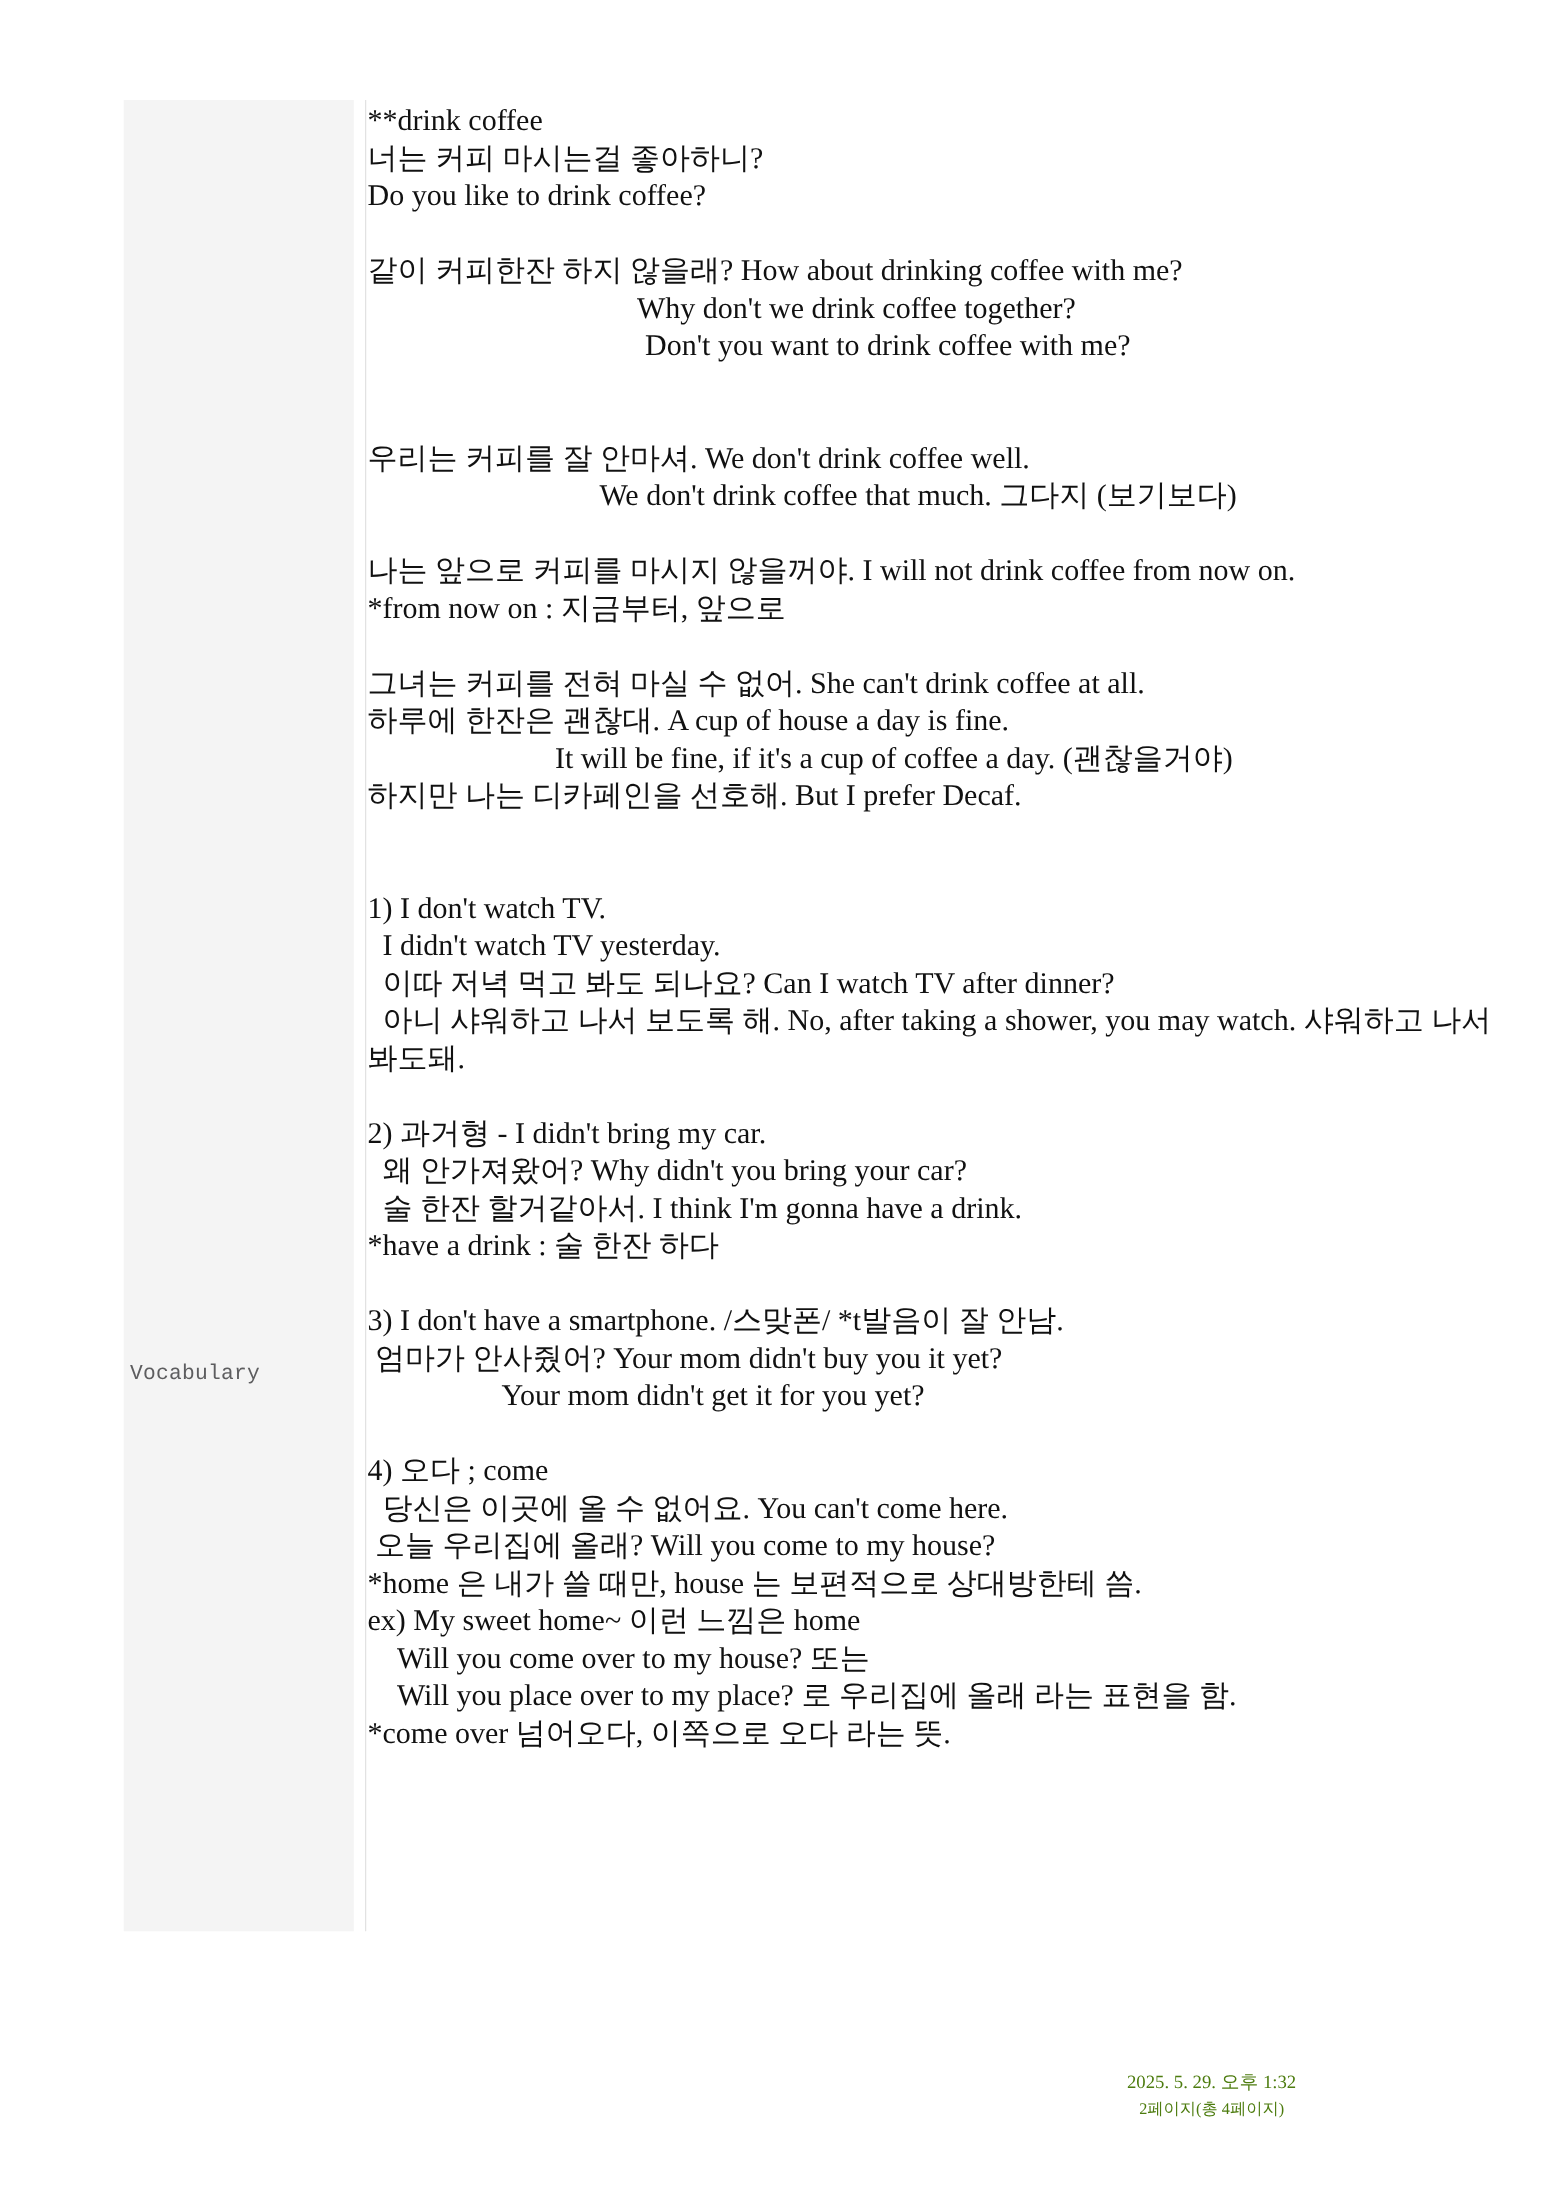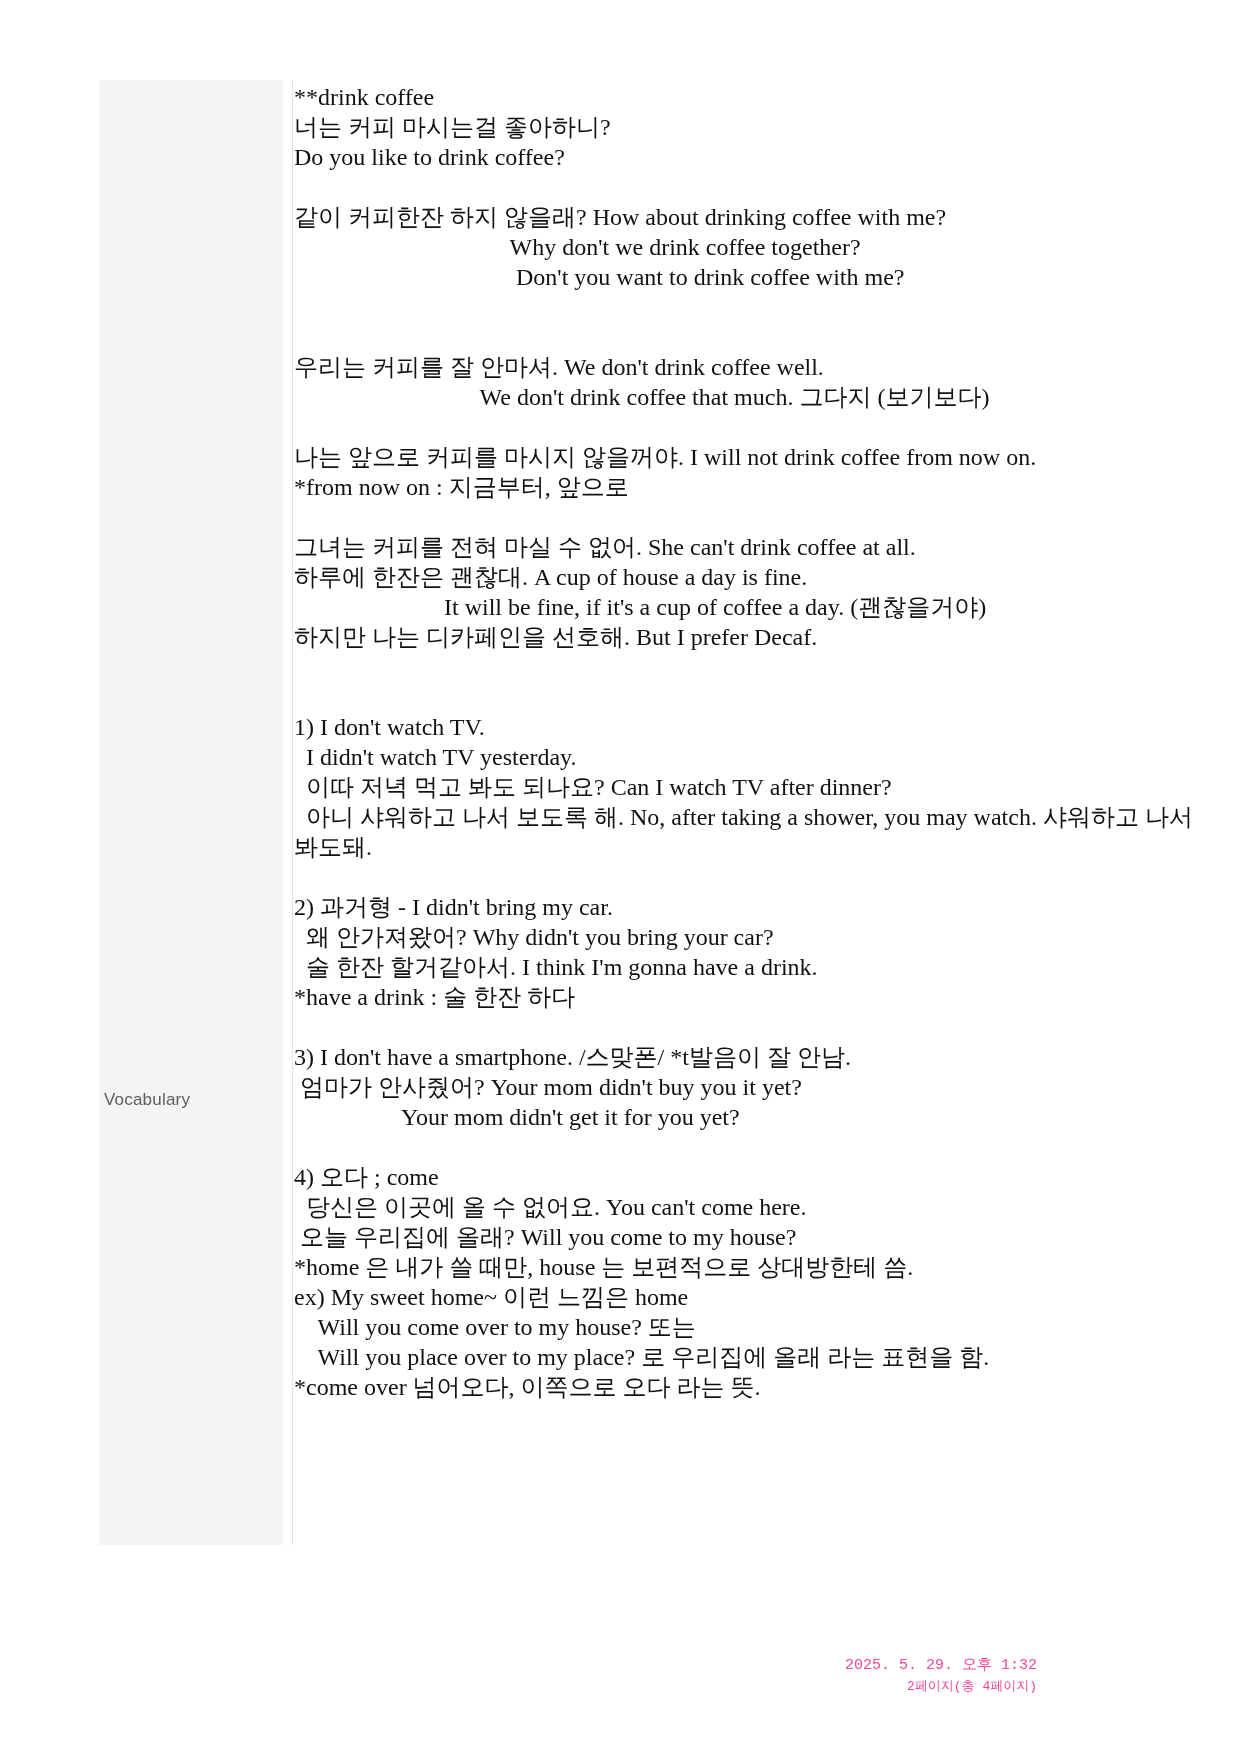--- a/index.html
+++ b/index.html
@@ -20,21 +20,21 @@
     left: 99px;
     top: 80px;
     width: 184px;
     height: 1465px;
     background: #f4f4f4;
   }
   .vocab-label {
     position: absolute;
     left: 104px;
     top: 1090px;
-    font-family: Liberation Sans, sans-serif;
+    font-family: Liberation Mono, monospace;
     font-size: 17px;
     color: #5d5d5f;
     letter-spacing: 0.2px;
   }
   .panel-divider {
     position: absolute;
     left: 292px;
     top: 80px;
     width: 1px;
     height: 1465px;
@@ -51,23 +51,23 @@
   }
   .content .line {
     height: 30px;
     white-space: pre;
     overflow: visible;
   }
   .footer {
     position: absolute;
     right: 204px;
     top: 1656px;
-    text-align: right;
-    font-family: Liberation Mono, monospace;
-    color: #ec4899;
+    text-align: center;
+    font-family: Liberation Serif, serif;
+    color: #4d7c0f;
   }
   .footer .timestamp {
     font-size: 15px;
     line-height: 20px;
   }
   .footer .pageinfo {
     font-size: 13px;
     line-height: 18px;
     margin-top: 2px;
   }

